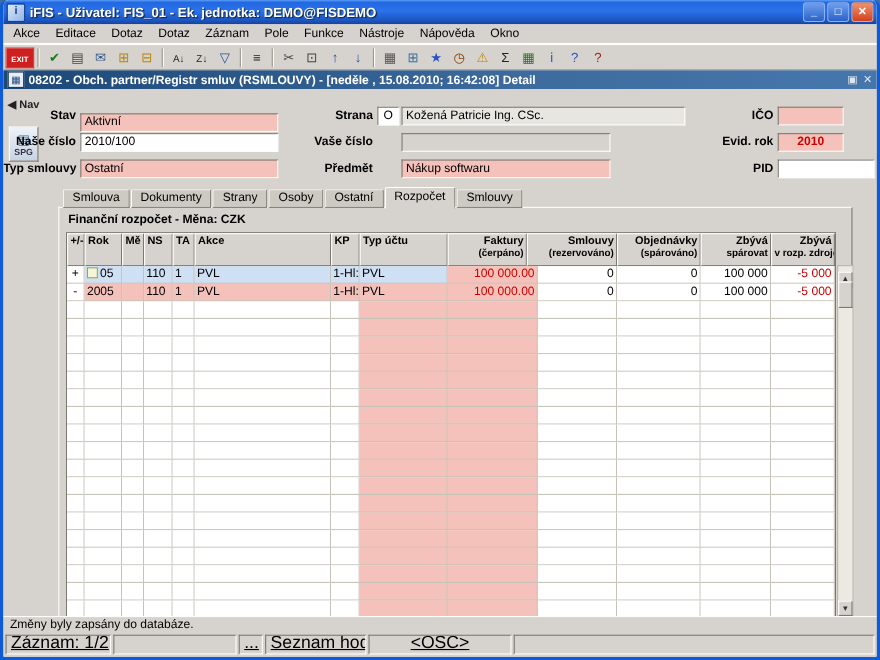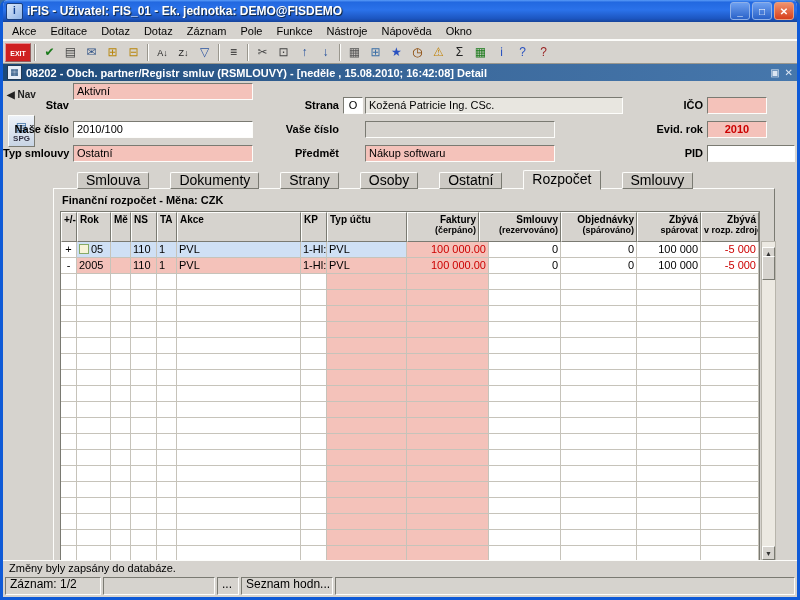--- a/index.html
+++ b/index.html
@@ -44,22 +44,22 @@
   .fld-label{position:absolute;font-size:11px;font-weight:bold;color:#000;text-align:right;white-space:nowrap;}
   .field{position:absolute;height:17px;background:#fff;border:1px solid;border-color:#7a7a72 #fdfdfb #fdfdfb #7a7a72;
     font-size:11px;line-height:15px;padding:0 3px;box-sizing:border-box;white-space:nowrap;overflow:hidden;}
   .field.pink{background:#f4c2ba;}
   .field.disabled{background:#d6d3ce;}
   .field.readonly{background:#e8e6e0;}
   .field.red-text{color:#cc0000;font-weight:bold;}
   .field.center{text-align:center;}
   
   .tabs{position:absolute;left:54px;top:90px;height:18px;display:flex;align-items:flex-end;z-index:3;}
-  .tab{height:15px;line-height:14px;padding:0 8px;font-size:14px;background:#cdcac4;border:1px solid;
-    border-color:#fdfdfb #7a7a72 #7a7a72 #fdfdfb;border-radius:2px 2px 0 0;margin-right:1px;white-space:nowrap;margin-left:20px;}
+  .tab{height:15px;line-height:14px;padding:0 8px;font-size:11px;background:#cdcac4;border:1px solid;
+    border-color:#fdfdfb #7a7a72 #7a7a72 #fdfdfb;border-radius:2px 2px 0 0;margin-right:1px;white-space:nowrap;}
   .tab.active{height:18px;line-height:17px;background:#d6d3ce;border-bottom:1px solid #d6d3ce;margin-bottom:-1px;}
   .panel{position:absolute;left:50px;top:107px;width:722px;height:375px;background:#d6d3ce;border:1px solid;
     border-color:#fdfdfb #7a7a72 #7a7a72 #fdfdfb;box-sizing:border-box;}
   .grid-caption{position:absolute;left:8px;top:5px;font-size:11px;font-weight:bold;}
   .grid{position:absolute;left:6px;top:22px;width:700px;background:#fff;border:1px solid #7a7a72;box-sizing:border-box;}
   .trow{display:flex;}
   .th{height:30px;box-sizing:border-box;background:#d6d3ce;border-top:1px solid #fdfdfb;border-left:1px solid #fdfdfb;
     border-right:1px solid #7a7a72;border-bottom:1px solid #7a7a72;font-size:10px;font-weight:bold;
     padding:1px 2px;overflow:hidden;white-space:nowrap;}
   .th .l2{font-size:9px;}
@@ -68,22 +68,22 @@
   .mini-ic{display:inline-block;width:8px;height:8px;background:#f8f4d8;border:1px solid #88aa66;margin-right:2px;vertical-align:-1px;}
   .vscroll{position:absolute;left:707px;top:52px;width:15px;height:320px;background:#ece9e2;border:1px solid #b8b5ac;box-sizing:border-box;}
   .sb-btn{width:13px;height:14px;background:#d6d3ce;border:1px solid;border-color:#fdfdfb #7a7a72 #7a7a72 #fdfdfb;
     box-sizing:border-box;font-size:7px;line-height:11px;text-align:center;color:#333;padding:0;font-family:inherit;}
   .sb-down{position:absolute;bottom:0;left:0;}
   .sb-thumb{position:absolute;top:14px;left:0;width:13px;height:24px;background:#d6d3ce;border:1px solid;
     border-color:#fdfdfb #7a7a72 #7a7a72 #fdfdfb;box-sizing:border-box;}
   
   .msgbar{flex:0 0 15px;background:#d6d3ce;border-top:1px solid #fdfdfb;font-size:11px;line-height:14px;padding-left:6px;white-space:nowrap;}
   .statusbar{flex:0 0 18px;background:#d6d3ce;display:flex;gap:2px;padding:1px 2px 2px;}
-  .sb-seg{border:1px solid;border-color:#7a7a72 #fdfdfb #fdfdfb #7a7a72;font-size:12px;line-height:13px;
-    padding:0 4px;box-sizing:border-box;white-space:nowrap;overflow:hidden;}
+  .sb-seg{border:1px solid;border-color:#7a7a72 #fdfdfb #fdfdfb #7a7a72;font-size:16px;line-height:13px;
+    padding:0 4px;box-sizing:border-box;white-space:nowrap;overflow:hidden;text-decoration:underline;}
 </style>
 </head>
 <body>
 
 <div class="window">
 
   <div class="titlebar">
     <span class="app-ic">i</span>
     <span class="title-text">iFIS - Uživatel: FIS_01 - Ek. jednotka: DEMO@FISDEMO</span>
     <button class="winbtn">_</button>
@@ -148,21 +148,21 @@
     <div class="nav-tag">
       <span>◀</span>
       <span>Nav</span>
     </div>
     <button class="spg-btn">
       <span class="spg-glyph">▤</span>
       <span class="spg-txt">SPG</span>
     </button>
 
     <div class="fld-label" style="left:0;top:18px;width:66px">Stav</div>
-    <div class="field pink" style="left:70px;top:2px;width:180px">Aktivní</div>
+    <div class="field pink" style="left:70px;top:22px;width:180px">Aktivní</div>
     <div class="fld-label" style="left:262px;top:18px;width:74px">Strana</div>
     <div class="field center" style="left:340px;top:16px;width:20px">O</div>
     <div class="field readonly" style="left:362px;top:16px;width:258px">Kožená Patricie Ing. CSc.</div>
     <div class="fld-label" style="left:640px;top:18px;width:60px">IČO</div>
     <div class="field pink" style="left:704px;top:16px;width:60px"></div>
 
     <div class="fld-label" style="left:0;top:42px;width:66px">Naše číslo</div>
     <div class="field" style="left:70px;top:40px;width:180px">2010/100</div>
     <div class="fld-label" style="left:262px;top:42px;width:74px">Vaše číslo</div>
     <div class="field disabled" style="left:362px;top:40px;width:190px"></div>
@@ -545,16 +545,17 @@
 
   </div>
 
   <div class="msgbar">Změny byly zapsány do databáze.</div>
 
   <div class="statusbar">
       <div class="sb-seg" style="width: 96px;">Záznam: 1/2</div>
       <div class="sb-seg" style="width: 112px;"></div>
       <div class="sb-seg" style="width: 22px;">...</div>
       <div class="sb-seg" style="width: 92px;">Seznam hodn...</div>
+      <div class="sb-seg" style="width: 130px; text-align: center;">&lt;OSC&gt;</div>
       <div class="sb-seg" style="flex: 1 1 0%;"></div>
     </div>
 
 </div>
 
 </body></html>

